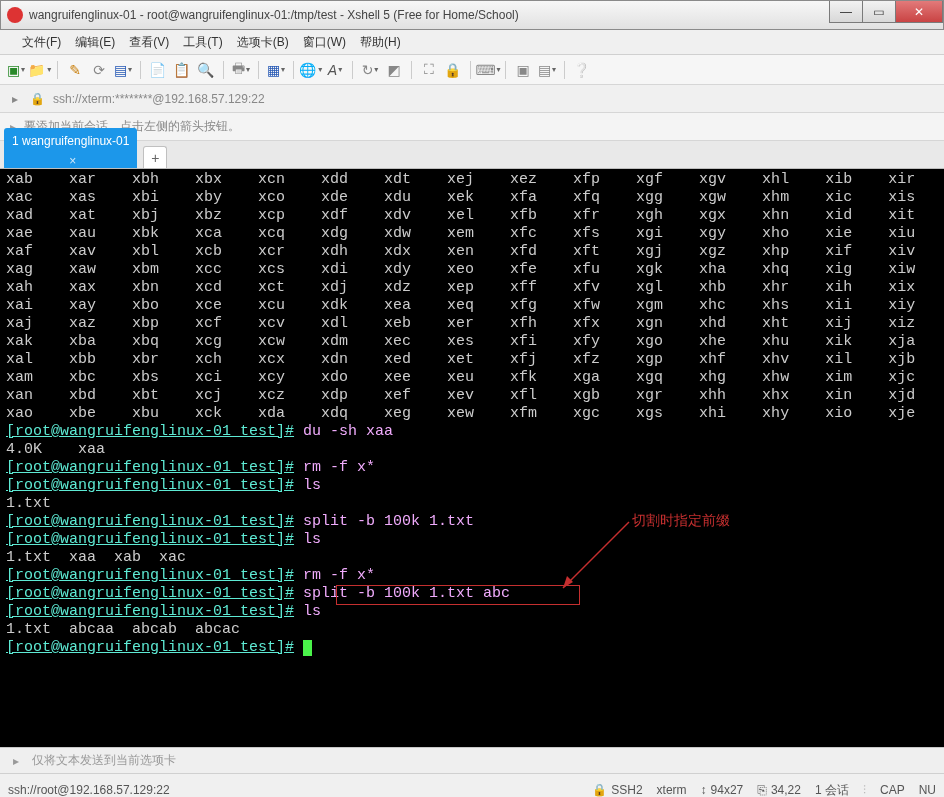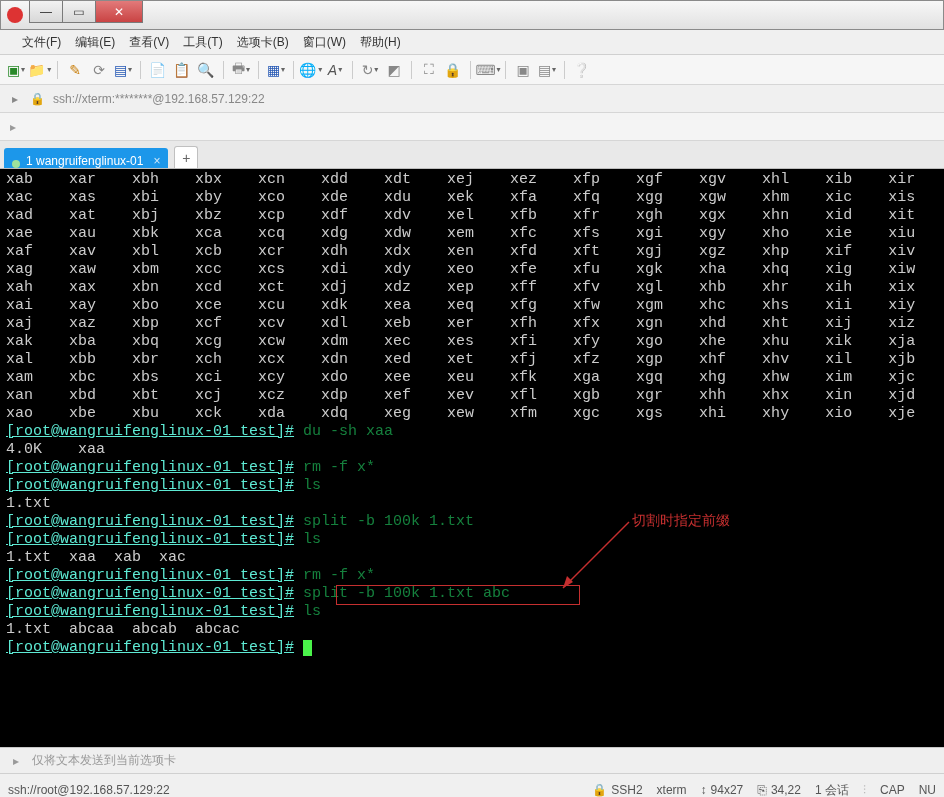--- a/index.html
+++ b/index.html
@@ -33,50 +33,51 @@
 .addrbar { height: 28px; background: #f0f0f0; border-bottom: 1px solid #d6d6d6; display: flex; align-items: center; padding: 0 8px; gap: 8px; color: #888; }
 .addrbar .left-btn { width: 14px; text-align: center; }
 .addrbar .lock { color: #aaa; }
 
 
 .infobar { height: 28px; background: #f4f4f4; border-bottom: 1px solid #d6d6d6; display: flex; align-items: center; padding: 0 10px; gap: 8px; color: #888; font-size: 12px; }
 .infobar .icon { color: #999; }
 
 
 .tabstrip { height: 28px; background: #e9e9e9; border-bottom: 1px solid #bdbdbd; display: flex; align-items: flex-end; padding: 0 4px; }
-.tab { height: 20px; background: #1c97ea; color: #fff; border-radius: 3px 3px 0 0; display: flex; align-items: flex-end; padding: 0 8px; gap: 6px; font-size: 12px; }
+.tab { height: 40px; background: #1c97ea; color: #fff; border-radius: 3px 3px 0 0; display: flex; align-items: center; padding: 0 8px; gap: 6px; font-size: 12px; flex-direction: column; }
 .tab .dot { width: 8px; height: 8px; background: #9de29d; border-radius: 50%; }
 .tab .x { color: #cfe8fa; font-size: 12px; margin-left: 4px; }
 .newtab { width: 24px; height: 22px; background: #fff; border: 1px solid #c0c0c0; border-bottom: none; border-radius: 3px 3px 0 0; margin-left: 6px; display: flex; align-items: center; justify-content: center; color: #666; font-size: 14px; }
 
 
 .terminal { background: #000; color: #ccc; font-family: Consolas, "Courier New", monospace; font-size: 15px; line-height: 18px; padding: 2px 6px 6px 6px; height: 578px; overflow: hidden; white-space: pre; position: relative; }
 .terminal .row { height: 18px; }
 .prompt-bracket, .prompt-path { color: #5eead4; text-decoration: underline; }
-.cmd { color: #15803d; }
+.cmd { color: #f0abfc; }
 .cursor { display: inline-block; width: 9px; height: 16px; background: #4af24a; vertical-align: text-bottom; }
 .hl-box { position: absolute; border: 1px solid #c52f2f; }
 .annot { position: absolute; color: #c52f2f; font-family: "Microsoft YaHei", sans-serif; font-size: 14px; }
 .arrow-svg { position: absolute; pointer-events: none; }
 
 
 .inputbar { height: 26px; background: #efefef; border-top: 1px solid #c8c8c8; display: flex; align-items: center; padding: 0 8px; gap: 8px; color: #999; font-size: 12px; }
 .inputbar .kbd { width: 16px; text-align: center; }
 
 
 .statusbar { height: 24px; background: #f0f0f0; border-top: 1px solid #d0d0d0; display: flex; align-items: center; padding: 16px 8px; font-size: 12px; color: #555; gap: 14px; }
 .statusbar .grow { flex: 1; }
 .stat-item { display: flex; align-items: center; gap: 4px; }
 .stat-sep { color: #bbb; }
 </style>
 </head>
 <body>
 
 <div class="titlebar">
   <div class="app-icon"></div>
+  <div class="title">wangruifenglinux-01 - root@wangruifenglinux-01:/tmp/test - Xshell 5 (Free for Home/School)</div>
   <div class="win-btns">
     <div class="win-btn">―</div>
     <div class="win-btn">▭</div>
     <div class="win-btn close">✕</div>
   </div>
 </div>
 
 <div class="menubar">
   <span class="spacer"></span>
   <span class="menu-item">文件(F)</span>
@@ -125,20 +126,21 @@
 </div>
 
 <div class="addrbar">
   <span class="left-btn">▸</span>
   <span class="lock">🔒</span>
   <span>ssh://xterm:********@192.168.57.129:22</span>
 </div>
 
 <div class="infobar">
   <span class="icon">▸</span>
+  <span>要添加当前会话，点击左侧的箭头按钮。</span>
 </div>
 
 <div class="tabstrip">
   <div class="tab">
     <span class="dot"></span>
     <span>1 wangruifenglinux-01</span>
     <span class="x">×</span>
   </div>
   <div class="newtab">+</div>
 </div>

